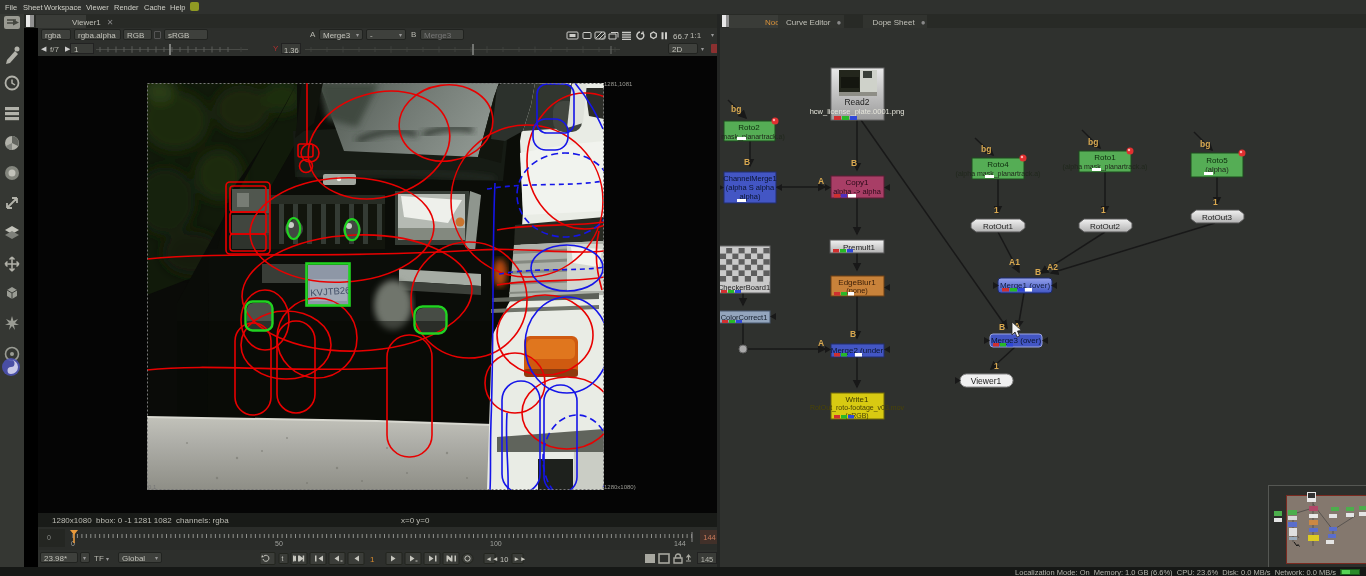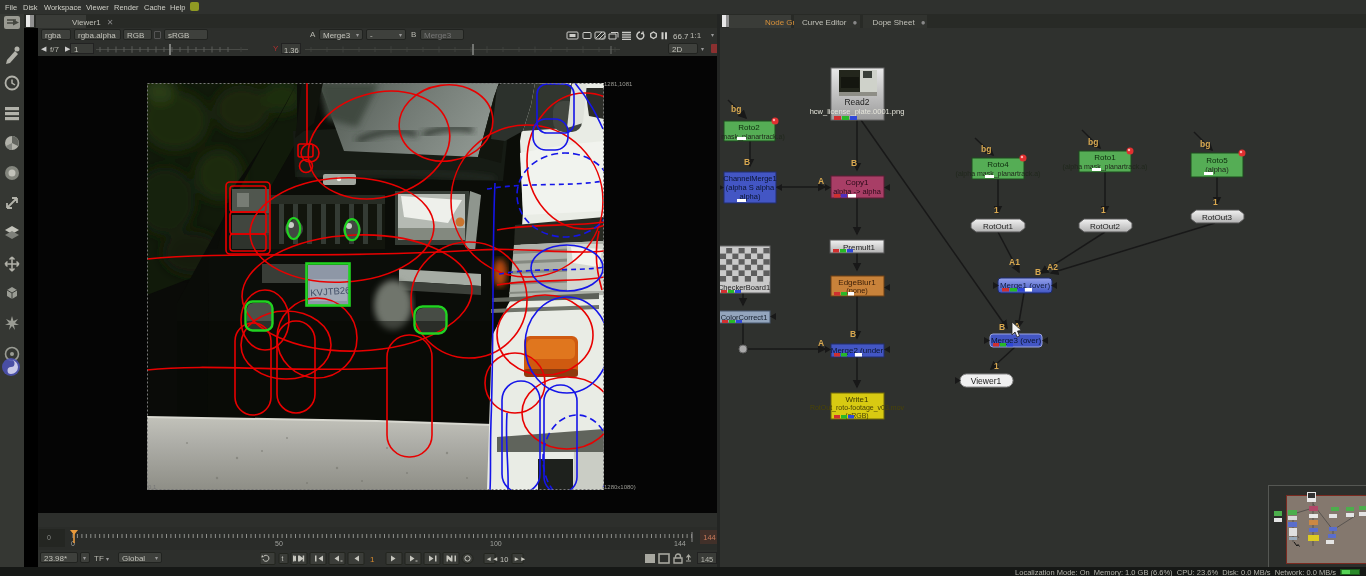--- a/index.html
+++ b/index.html
@@ -18,21 +18,21 @@
 .tab.active { background:#3a3c38;padding-left:36px; }
 .tab .x { color:#888; margin-left:6px; font-size:8px; }
 .dd { position:absolute; background:#3e403c; border:1px solid #212320; border-radius:2px; color:#c2c2ba; font-size:8px; height:11px; line-height:9px; padding:1px 3px; }
 .dd .car { float:right; font-size:6px; color:#999; margin-left:4px; }
 .lbl { position:absolute; font-size:8px; color:#b8b8b0; }
 </style>
 </head>
 <body>
 <div class="abs" id="menubar">
  <span style="left:5px;top:3px">File</span>
-    <span style="left:23px;top:3px">Disk</span>
+    <span style="left:23px;top:3px">Sheet</span>
     <span style="left:44px;top:3px">Workspace</span>
     <span style="left:86px;top:3px">Viewer</span>
     <span style="left:114px;top:3px">Render</span>
     <span style="left:144px;top:3px">Cache</span>
     <span style="left:170px;top:3px">Help</span>
  <span style="left:190px;top:2px;width:9px;height:9px;background:#8f9a23;border-radius:2px;"></span>
 </div>
 <div class="abs" id="toolbar">
  <svg width="24" height="562" viewBox="0 0 24 562">
   <g fill="#b2b2aa">
@@ -363,20 +363,25 @@
    <rect x="98.5" y="218.5" width="27" height="29" rx="7" stroke-width="2.4"></rect>
    <rect x="267.5" y="223.5" width="32" height="27" rx="8" stroke-width="2.4"></rect>
   </g>
   <rect x="0.5" y="0.5" width="456" height="406" fill="none" stroke="#777" stroke-width="1" stroke-dasharray="2,2"></rect>
   </svg>
   <div class="lbl" style="left:566px;top:25px;font-size:6px;color:#9a9a94;">1281,1081</div>
   <div class="lbl" style="left:564px;top:428px;font-size:6px;color:#9a9a94;">(1280x1080)</div>
   <div class="lbl" style="left:110px;top:428px;font-size:6px;color:#777;">0,1</div>
  </div>
 
+ <div class="abs" style="left:0;top:485px;width:693px;height:14px;background:#191b18;font-size:8px;color:#bcbcb4;">
+  <span class="abs" style="left:14px;top:3px;">1280x1080&nbsp;&nbsp;bbox: 0 -1 1281 1082&nbsp;&nbsp;channels: rgba</span>
+  <span class="abs" style="left:363px;top:3px;">x=0 y=0</span>
+  <span class="abs" style="left:682px;top:3px;font-size:6px;color:#aaa;">▼</span>
+ </div>
 
  <div class="abs" style="left:0;top:499px;width:693px;height:23px;background:#2a2c29;">
   <div class="abs" style="left:1px;top:2px;width:26px;height:18px;background:#242622;color:#8a8c88;font-size:7px;padding:5px 0 0 8px;">0</div>
   <svg class="abs" style="left:28px;top:0;" width="648" height="23" viewBox="0 0 648 23">
    <g stroke="#8e908c" stroke-width="1">
     <path id="ticks" d="M7.0 7v4M11.4 7v4M15.9 7v4M20.3 7v4M24.8 7v4M29.2 7v4M33.7 7v4M38.1 7v4M42.6 7v4M47.1 7v4M51.5 7v4M56.0 7v4M60.4 7v4M64.9 7v4M69.3 7v4M73.8 7v4M78.2 7v4M82.7 7v4M87.1 7v4M91.6 7v4M96.0 7v4M100.5 7v4M104.9 7v4M109.4 7v4M113.8 7v4M118.3 7v4M122.7 7v4M127.2 7v4M131.6 7v4M136.1 7v4M140.5 7v4M145.0 7v4M149.4 7v4M153.8 7v4M158.3 7v4M162.7 7v4M167.2 7v4M171.6 7v4M176.1 7v4M180.5 7v4M185.0 7v4M189.4 7v4M193.9 7v4M198.3 7v4M202.8 7v4M207.2 7v4M211.7 7v4M216.1 7v4M220.6 7v4M225.0 7v4M229.5 7v4M233.9 7v4M238.4 7v4M242.8 7v4M247.3 7v4M251.7 7v4M256.2 7v4M260.6 7v4M265.1 7v4M269.5 7v4M274.0 7v4M278.4 7v4M282.9 7v4M287.3 7v4M291.8 7v4M296.2 7v4M300.7 7v4M305.1 7v4M309.6 7v4M314.0 7v4M318.5 7v4M322.9 7v4M327.4 7v4M331.8 7v4M336.3 7v4M340.7 7v4M345.2 7v4M349.6 7v4M354.1 7v4M358.5 7v4M363.0 7v4M367.4 7v4M371.9 7v4M376.3 7v4M380.8 7v4M385.2 7v4M389.7 7v4M394.1 7v4M398.6 7v4M403.0 7v4M407.5 7v4M411.9 7v4M416.4 7v4M420.8 7v4M425.3 7v4M429.7 7v4M434.2 7v4M438.6 7v4M443.1 7v4M447.5 7v4M452.0 7v4M456.4 7v4M460.9 7v4M465.3 7v4M469.8 7v4M474.2 7v4M478.7 7v4M483.1 7v4M487.6 7v4M492.0 7v4M496.5 7v4M500.9 7v4M505.4 7v4M509.8 7v4M514.3 7v4M518.7 7v4M523.2 7v4M527.6 7v4M532.1 7v4M536.5 7v4M541.0 7v4M545.4 7v4M549.9 7v4M554.3 7v4M558.8 7v4M563.2 7v4M567.7 7v4M572.1 7v4M576.6 7v4M581.0 7v4M585.5 7v4M589.9 7v4M594.4 7v4M598.9 7v4M603.3 7v4M607.8 7v4M612.2 7v4M616.7 7v4M621.1 7v4M625.6 7v4"></path>
    </g>
    <text x="5" y="19" font-size="7" fill="#a0a29e">0</text>
    <text x="209" y="19" font-size="7" fill="#a0a29e">50</text>
    <text x="424" y="19" font-size="7" fill="#a0a29e">100</text>
@@ -442,21 +447,21 @@
   </svg>
   <div class="abs" style="left:659px;top:2px;width:20px;height:12px;background:#3a3c38;border:1px solid #222;color:#b8b8b0;font-size:7.5px;text-align:center;padding-top:2px;">145</div>
   <div class="lbl" style="left:680px;top:3px;color:#999;">⇵</div>
  </div>
 </div>
 <div class="abs" id="splitter"></div>
 <div class="abs" id="nodepane">
  <div style="position:absolute;left:0;top:0;width:646px;height:14px;background:#282a26;"></div>
  <div style="position:absolute;left:2px;top:1px;width:8px;height:12px;background:linear-gradient(90deg,#e8e8e8 50%,#909090 50%);"></div>
  <div class="tab active" style="left:9px;width:62px;color:#d8913a;">Node Graph<span class="x">✕</span></div>
- <div class="tab" style="left:74px;width:66px;background:#31332f;">Curve Editor<span class="x">●</span></div>
+ <div class="tab" style="left:58px;width:66px;background:#31332f;">Curve Editor<span class="x">●</span></div>
  <div class="tab" style="left:143px;width:64px;background:#31332f;text-align:center;">Dope Sheet<span class="x">●</span></div>
  <svg style="position:absolute;left:0;top:14px;" width="646" height="553" viewBox="720 28 646 553" font-family="Liberation Sans">
   <defs>
    <linearGradient id="silver" x1="0" y1="0" x2="0" y2="1">
           <stop offset="0" stop-color="#f2f2f2"></stop>
           <stop offset="1" stop-color="#b2b2b2"></stop>
         </linearGradient>
    <linearGradient id="readg" x1="0" y1="0" x2="0" y2="1">
           <stop offset="0" stop-color="#e8e8e8"></stop>
           <stop offset="1" stop-color="#9b9b9b"></stop>

